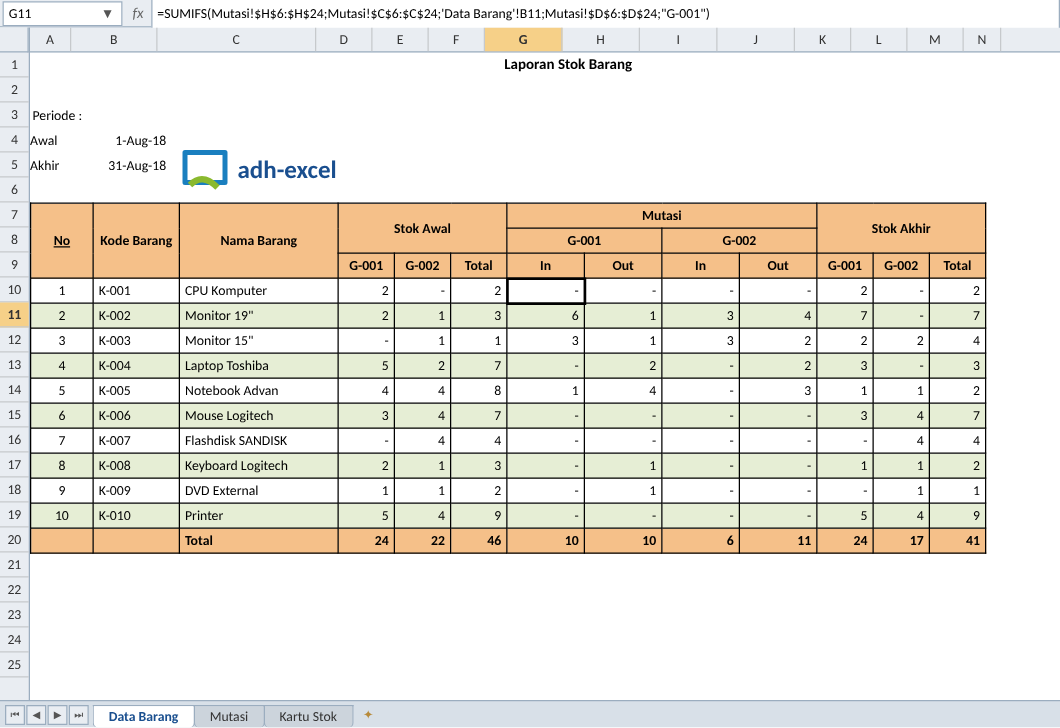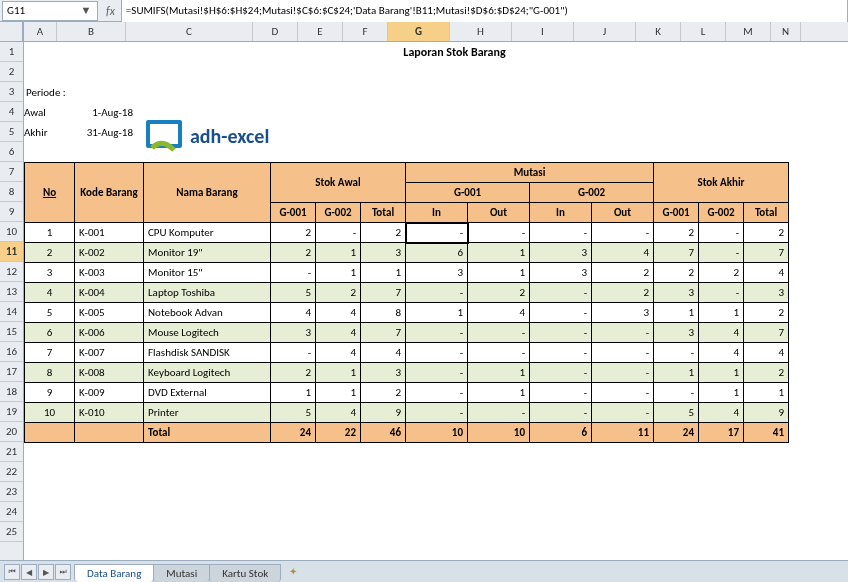--- a/index.html
+++ b/index.html
@@ -178,21 +178,21 @@
   border: 1px solid #9badbf;
   border-bottom: none;
   font-size: 11px;
   color: #333;
   margin-left: -1px;
   border-radius: 0 0 4px 4px;
 }
 .tab.active {
   background: #fff;
   color: #1a4f8f;
-  font-weight: normal;
+  font-weight: bold;
   z-index: 1;
 }
 .tab-insert {
   width: 20px;
   height: 16px;
   margin-left: 2px;
   display: flex;
   align-items: center;
   justify-content: center;
   font-size: 10px;

